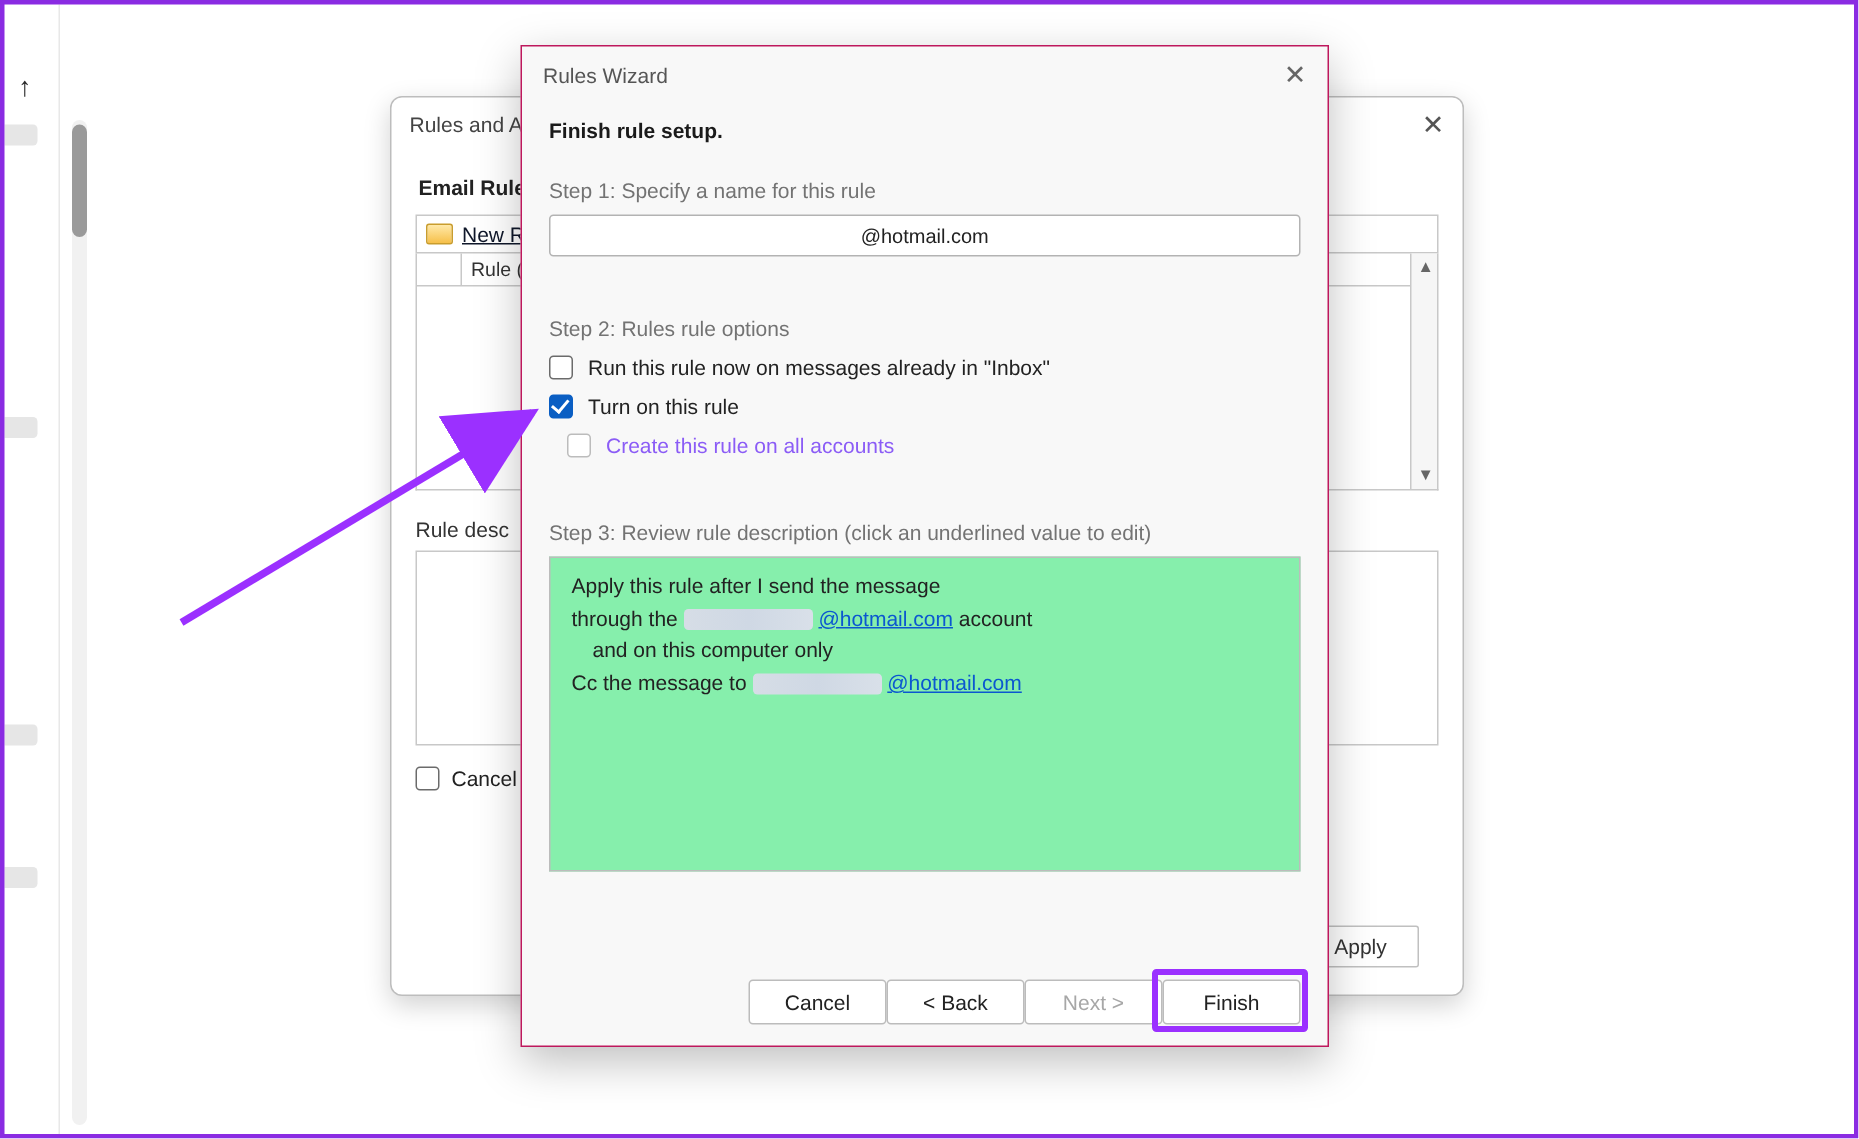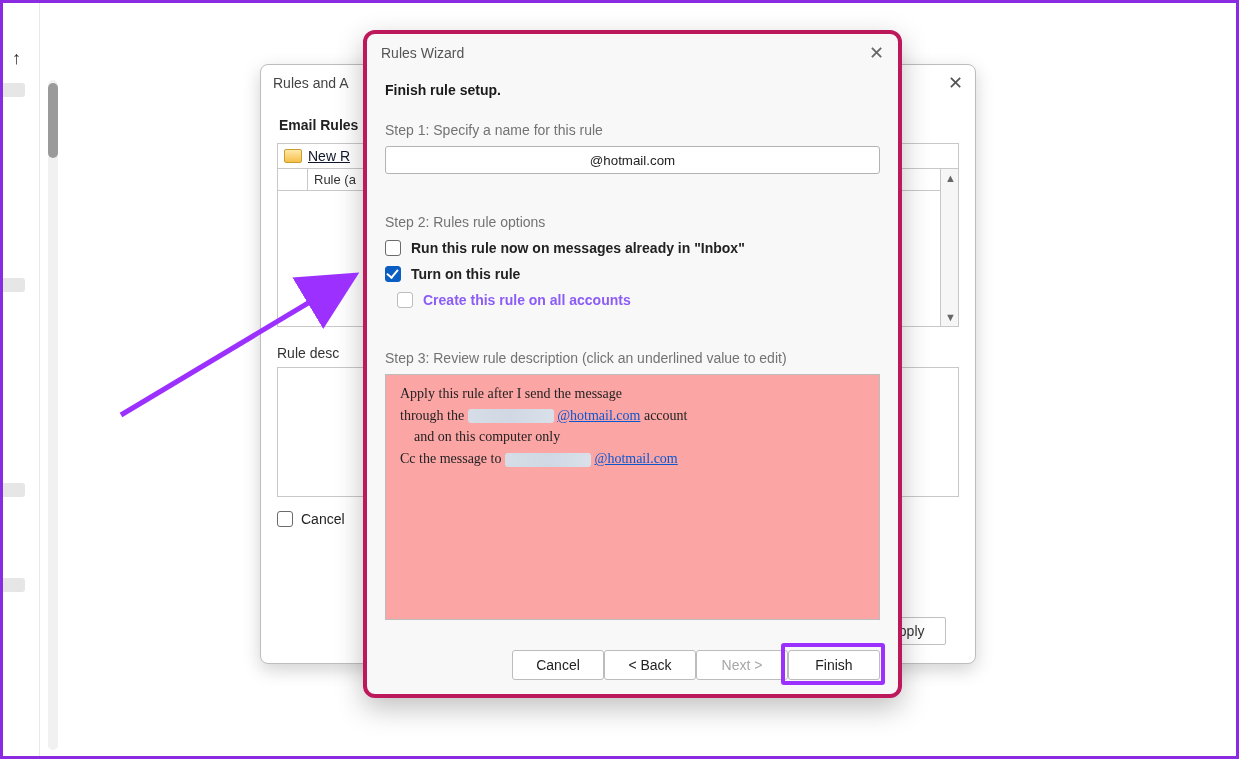--- a/index.html
+++ b/index.html
@@ -49,36 +49,35 @@
   .chk { width:16px; height:16px; border:1.5px solid #6b6b6b; border-radius:3px; display:inline-block; background:#fff; }
   .chk.checked { background:#0a5ec3; border-color:#0a5ec3; position:relative; }
   .chk.checked::after { content:""; position:absolute; left:3px; top:0px; width:5px; height:9px; border:2px solid #fff; border-top:none; border-left:none; transform:rotate(40deg); }
   .chk.disabled { border-color:#bcbcbc; }
 
   .rules-dialog .apply-btn { position:absolute; right:29px; bottom:18px; width:78px; height:28px; border:1px solid #c0c0c0; background:#fff; border-radius:2px; color:#333; display:flex; align-items:center; justify-content:center; }
 
   
   .wizard {
     position:absolute; left:347px; top:30px; width:539px; height:668px;
-    background:#f8f8f8; border:4px solid #be185d; border-radius:12px; box-shadow:0 10px 28px rgba(0,0,0,.25);
+    background:#f8f8f8; border:1px solid #be185d; border-radius:0; box-shadow:0 10px 28px rgba(0,0,0,.25);
     z-index:30;
-    margin-left:16px;
   }
   .wizard .titlebar { height:38px; display:flex; align-items:center; padding:0 14px; color:#555; }
   .wizard .titlebar .close { margin-left:auto; font-size:18px; color:#666; cursor:default; }
   .wizard .content { padding:6px 18px 14px 18px; }
   .wizard .heading { font-weight:bold; color:#1a1a1a; margin:4px 0 24px 0; }
   .wizard .step-label { color:#737373; margin:6px 0 8px 0; }
   .wizard .name-input { width:100%; height:28px; border:1px solid #b3b3b3; border-radius:3px; background:#fff; text-align:center; color:#222; padding:0 8px; }
 
-  .wizard .opts { margin-top:8px;font-weight:bold; }
+  .wizard .opts { margin-top:8px; }
   .opt-row { display:flex; align-items:center; gap:10px; margin:10px 0; }
   .opt-row.disabled { color:#8b5cf6;padding-left:12px; }
 
-  .wizard .review-box { margin-top:8px; width:100%; height:246px; border:1px solid #bcbcbc; background:#fca5a5; padding:8px 14px; line-height:1.55; color:#222;font-family:Liberation Serif, serif; }
+  .wizard .review-box { margin-top:8px; width:100%; height:210px; border:1px solid #bcbcbc; background:#86efac; padding:8px 14px; line-height:1.55; color:#222; }
   .review-box .link { color:#0b57d0; text-decoration:underline; }
   .review-box .blur { display:inline-block; min-width:86px; height:14px; vertical-align:middle; border-radius:3px; background:linear-gradient(90deg,#d6dde6,#cfd8e4,#d9e0e9); filter:blur(0.4px); }
   .review-box .indent { padding-left:14px; }
 
   .wizard .button-row { position:absolute; left:0; right:0; bottom:14px; display:flex; justify-content:flex-end; padding:0 18px; }
   .btn { width:92px; height:30px; border:1px solid #bcbcbc; background:#fff; border-radius:3px; display:flex; align-items:center; justify-content:center; color:#222; }
   .btn.disabled { color:#a7a7a7; }
 
   
   .finish-highlight { position:absolute; border:4px solid #9b30ff; border-radius:3px; right:13px; bottom:9px; width:104px; height:42px; pointer-events:none; }

